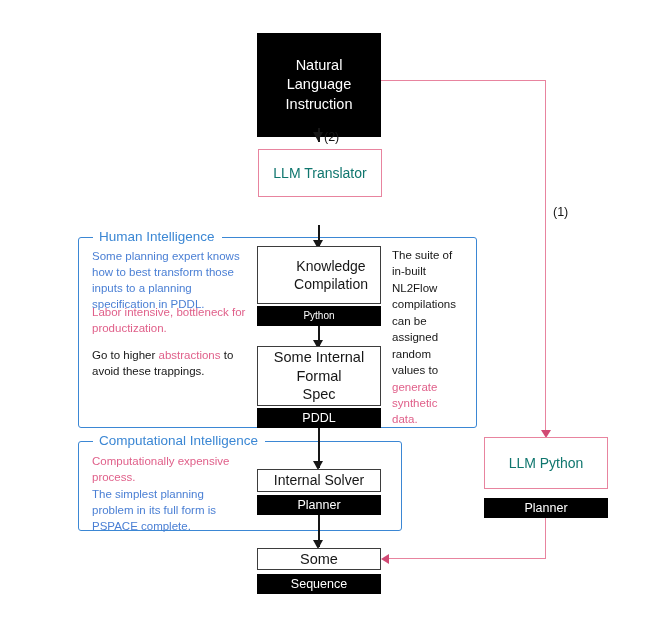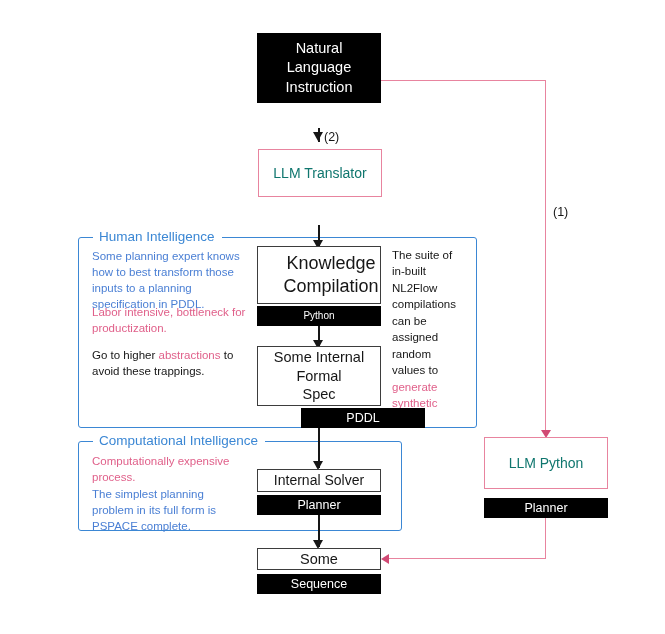--- a/index.html
+++ b/index.html
@@ -136,47 +136,47 @@
   <div class="abs group-box" style="left:78px; top:441px; width:324px; height:90px;"></div>
   <div class="abs group-title" style="left:93px; top:433px;">Computational Intelligence</div>
 
   <div class="abs note pink" style="left:92px; top:454px; width:150px;">Computationally expensive process.</div>
   <div class="abs note blue" style="left:92px; top:487px; width:152px;">The simplest planning problem in its full form is PSPACE complete.</div>
 
   <div class="abs tall-note" style="left:392px; top:247px; width:70px;">
     <span>The suite of in-built NL2Flow compilations can be assigned random values to </span><span class="pink-inline">generate synthetic data.</span>
   </div>
 
-  <div class="abs node-black" style="left:257px; top:33px; width:124px; height:70px; font-size:14.5px; white-space:pre-line;">Natural
+  <div class="abs node-black" style="left:257px; top:33px; width:124px; height:104px; font-size:14.5px; white-space:pre-line;">Natural
 Language
 Instruction</div>
 
   <div class="abs v-line" style="left:318px; top:128px; height:14px;"></div>
   <div class="abs arrow-down" style="left:313px; top:132px;"></div>
   <div class="abs step-label" style="left:324px; top:130px;">(2)</div>
 
   <div class="abs node-pink" style="left:258px; top:149px; width:124px; height:48px; font-size:14px;">LLM Translator</div>
 
 
   <div class="abs v-line" style="left:318px; top:225px; height:21px;"></div>
   <div class="abs arrow-down" style="left:313px; top:240px;"></div>
 
-  <div class="abs node-white" style="left:257px; top:246px; width:124px; height:58px; font-size:18px; white-space:pre-line;padding-left:24px;">Knowledge
+  <div class="abs node-white" style="left:257px; top:246px; width:124px; height:58px; font-size:14px; white-space:pre-line;padding-left:24px;">Knowledge
 Compilation</div>
 
   <div class="abs node-black" style="left:257px; top:306px; width:124px; height:20px; font-size:10px;">Python</div>
 
   <div class="abs v-line" style="left:318px; top:326px; height:20px;"></div>
   <div class="abs arrow-down" style="left:313px; top:340px;"></div>
 
   <div class="abs node-white" style="left:257px; top:346px; width:124px; height:60px; font-size:14.5px; white-space:pre-line;">Some Internal
 Formal
 Spec</div>
 
-  <div class="abs node-black" style="left:257px; top:408px; width:124px; height:20px; font-size:12.5px;margin-left:44px;">PDDL</div>
+  <div class="abs node-black" style="left:257px; top:408px; width:124px; height:20px; font-size:12.5px;">PDDL</div>
 
   <div class="abs v-line" style="left:318px; top:428px; height:40px;"></div>
   <div class="abs arrow-down" style="left:313px; top:461px;"></div>
 
   <div class="abs node-white" style="left:257px; top:469px; width:124px; height:23px; font-size:14px;">Internal Solver</div>
 
   <div class="abs node-black" style="left:257px; top:495px; width:124px; height:20px; font-size:12.5px;">Planner</div>
 
   <div class="abs v-line" style="left:318px; top:515px; height:32px;"></div>
   <div class="abs arrow-down" style="left:313px; top:540px;"></div>

